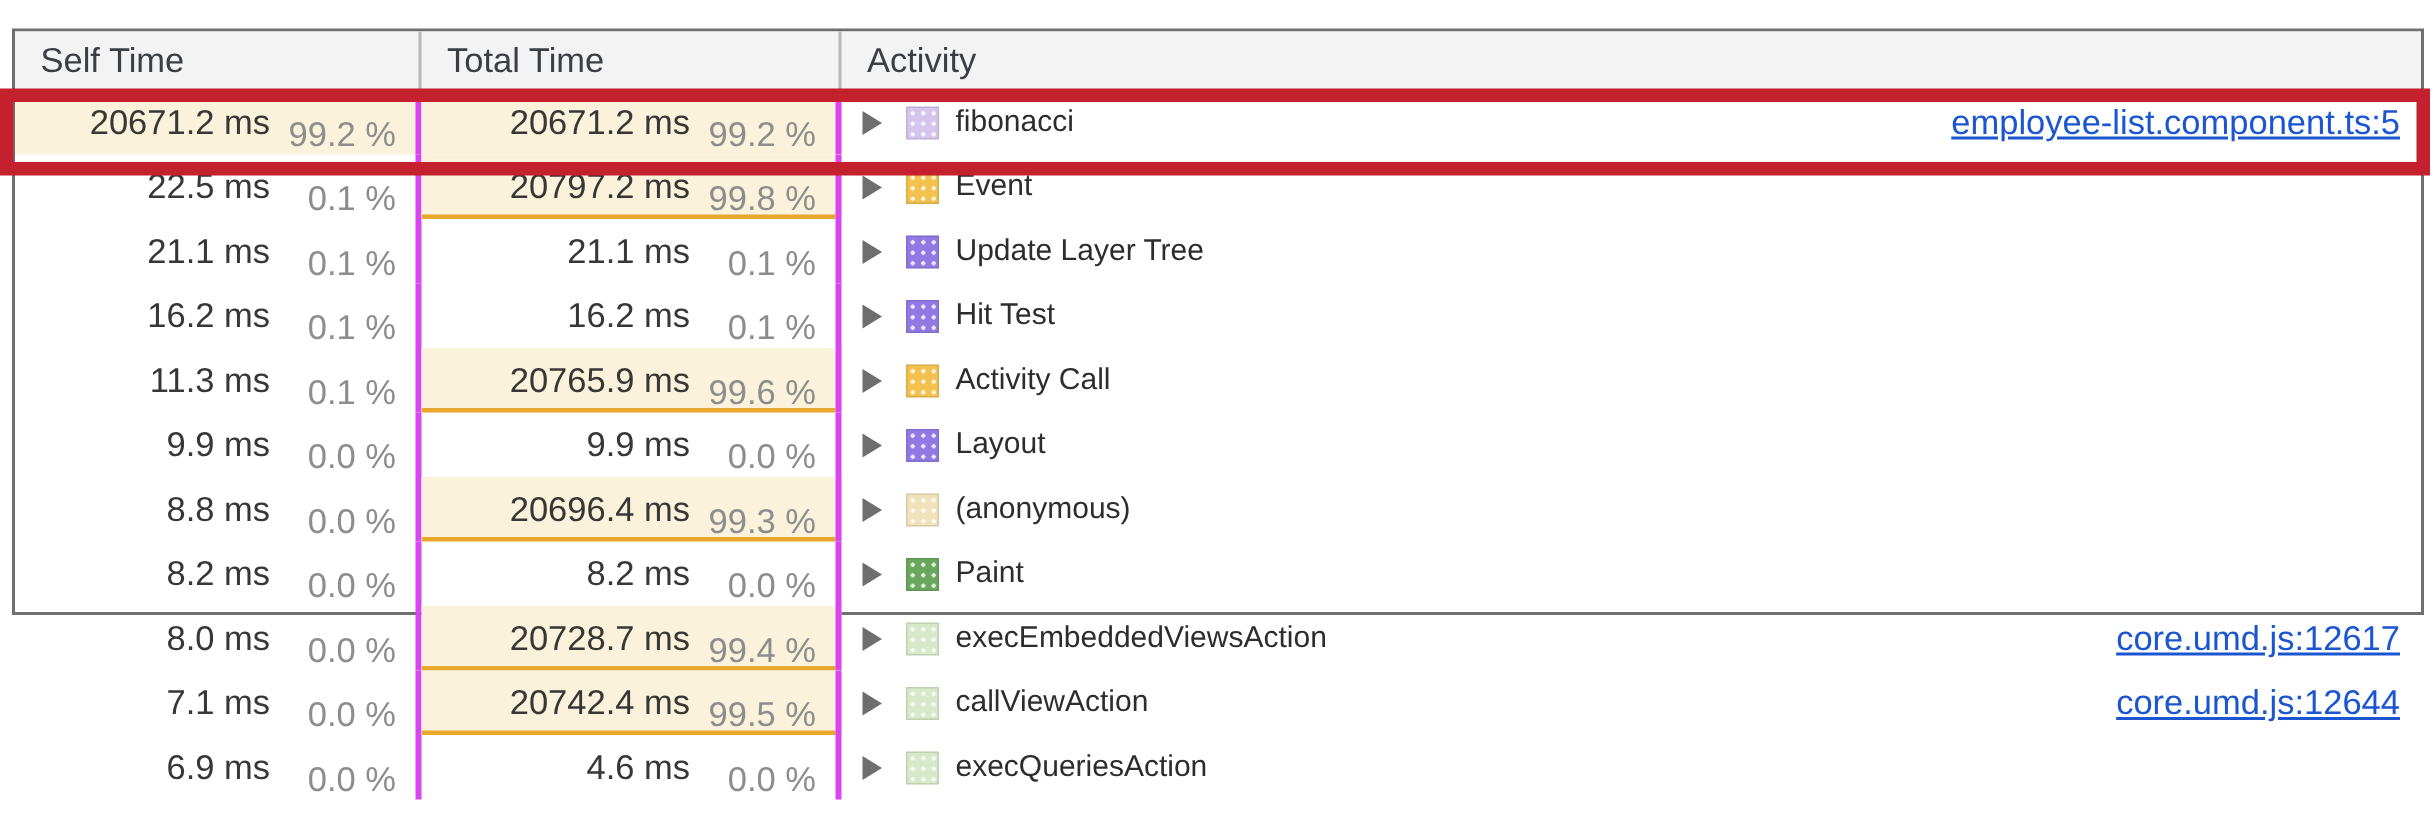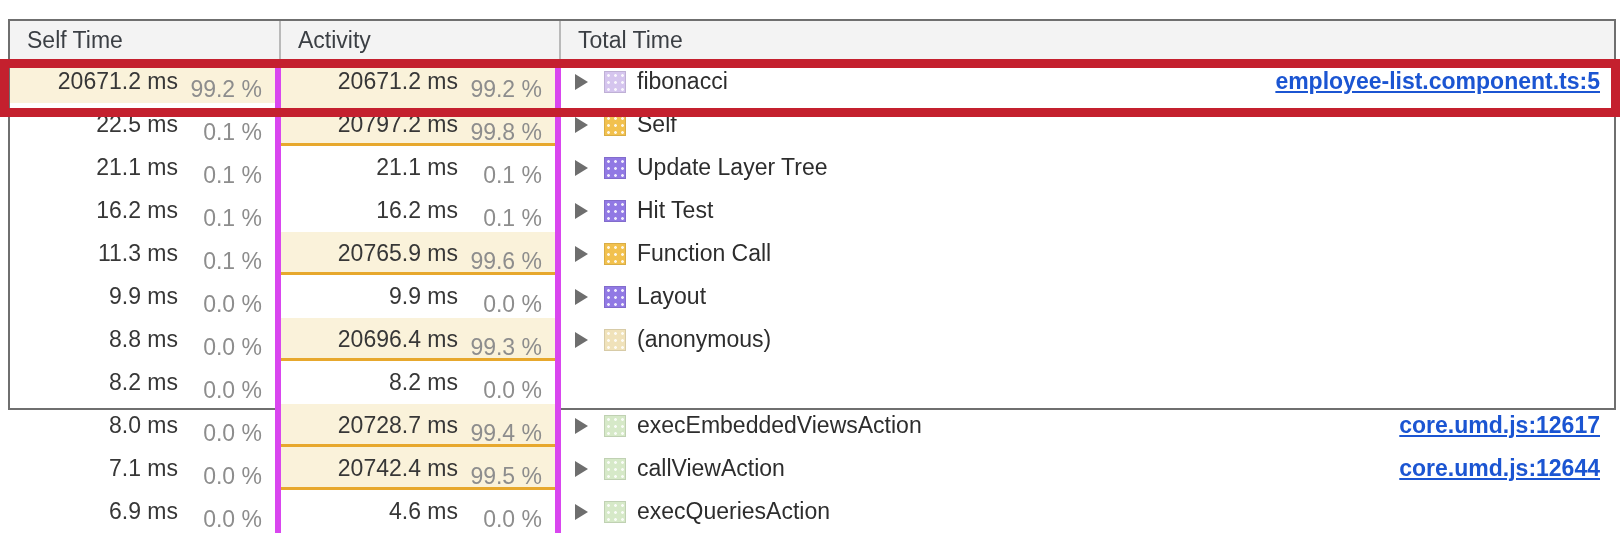--- a/index.html
+++ b/index.html
@@ -24,21 +24,21 @@
     display:flex;align-items:center;
     padding-left:17px;font-size:23px;color:#3b3f44;
     border-right:2px solid #b9b9b9;
     white-space:nowrap;overflow:hidden;
   }
   .header-cell:last-child{border-right:none;}
   .table-body{flex:1;display:flex;flex-direction:column;}
   .row{flex:1;}
   .cell{
     display:flex;align-items:center;box-sizing:border-box;
-    border-right:6px solid #d946ef;
+    border-right:4px solid #d946ef;
     white-space:nowrap;overflow:hidden;padding-left:40px;
   }
   .cell.time{justify-content:flex-end;padding-right:13px;font-size:23px;}
   .cell.activity{border-right:none;padding-left:11px;}
   .cell.hl{background:#faf2da;}
   .cell.bar{box-shadow:inset 0 -3px 0 #e7a82d;}
   .ms{color:#373737;}
   .pct{width:84px;text-align:right;color:#8d8d8d;margin-top:16px;}
   .disclosure{
     width:0;height:0;flex:none;
@@ -47,39 +47,39 @@
     border-bottom:8px solid transparent;
     margin-left:3px;
   }
   .swatch{
     width:22px;height:22px;flex:none;box-sizing:border-box;
     margin:0 11px 0 16px;
     border:1px solid rgba(0,0,0,0.10);
     background-image:radial-gradient(rgba(255,255,255,0.85) 1.3px, transparent 1.5px);
     background-size:7px 7px;
   }
-  .label{font-size:23px;color:#2d2d2d;}
+  .label{font-size:20px;color:#2d2d2d;}
   .link{
     margin-left:auto;margin-right:14px;font-size:23px;
-    color:#1b55d2;text-decoration:underline;cursor:pointer;font-weight:bold;
+    color:#1b55d2;text-decoration:underline;cursor:pointer;
   }
   .annotation-box{
     position:absolute;left:0;top:59px;width:1620px;height:58px;
     box-sizing:border-box;border:9px solid #c4202e;
     pointer-events:none;z-index:5;
   }
 </style>
 </head>
 <body>
 
 <div class="perf-table">
   <div class="grid-row header-row">
     <div class="header-cell">Self Time</div>
+    <div class="header-cell">Total Time</div>
     <div class="header-cell">Activity</div>
-    <div class="header-cell">Total Time</div>
   </div>
   <div class="table-body">
   <div class="grid-row row">
     <div class="cell time self hl">
       <span class="ms">20671.2 ms</span>
       <span class="pct">99.2 %</span>
     </div>
     <div class="cell time total hl">
       <span class="ms">20671.2 ms</span>
       <span class="pct">99.2 %</span>
@@ -97,21 +97,21 @@
       <span class="ms">22.5 ms</span>
       <span class="pct">0.1 %</span>
     </div>
     <div class="cell time total hl bar">
       <span class="ms">20797.2 ms</span>
       <span class="pct">99.8 %</span>
     </div>
     <div class="cell activity">
       <span class="disclosure"></span>
       <span class="swatch" style="background-color: rgb(242, 193, 78);"></span>
-      <span class="label">Self</span>
+      <span class="label">Event</span>
 
     </div>
   </div>
 
   <div class="grid-row row">
     <div class="cell time self">
       <span class="ms">21.1 ms</span>
       <span class="pct">0.1 %</span>
     </div>
     <div class="cell time total">
@@ -148,21 +148,21 @@
       <span class="ms">11.3 ms</span>
       <span class="pct">0.1 %</span>
     </div>
     <div class="cell time total hl bar">
       <span class="ms">20765.9 ms</span>
       <span class="pct">99.6 %</span>
     </div>
     <div class="cell activity">
       <span class="disclosure"></span>
       <span class="swatch" style="background-color: rgb(242, 193, 78);"></span>
-      <span class="label">Function Call</span>
+      <span class="label">Activity Call</span>
 
     </div>
   </div>
 
   <div class="grid-row row">
     <div class="cell time self">
       <span class="ms">9.9 ms</span>
       <span class="pct">0.0 %</span>
     </div>
     <div class="cell time total">
@@ -194,20 +194,26 @@
   </div>
 
   <div class="grid-row row">
     <div class="cell time self">
       <span class="ms">8.2 ms</span>
       <span class="pct">0.0 %</span>
     </div>
     <div class="cell time total">
       <span class="ms">8.2 ms</span>
       <span class="pct">0.0 %</span>
+    </div>
+    <div class="cell activity">
+      <span class="disclosure"></span>
+      <span class="swatch" style="background-color: rgb(105, 167, 92);"></span>
+      <span class="label">Paint</span>
+
     </div>
   </div>
 
   <div class="grid-row row">
     <div class="cell time self">
       <span class="ms">8.0 ms</span>
       <span class="pct">0.0 %</span>
     </div>
     <div class="cell time total hl bar">
       <span class="ms">20728.7 ms</span>

